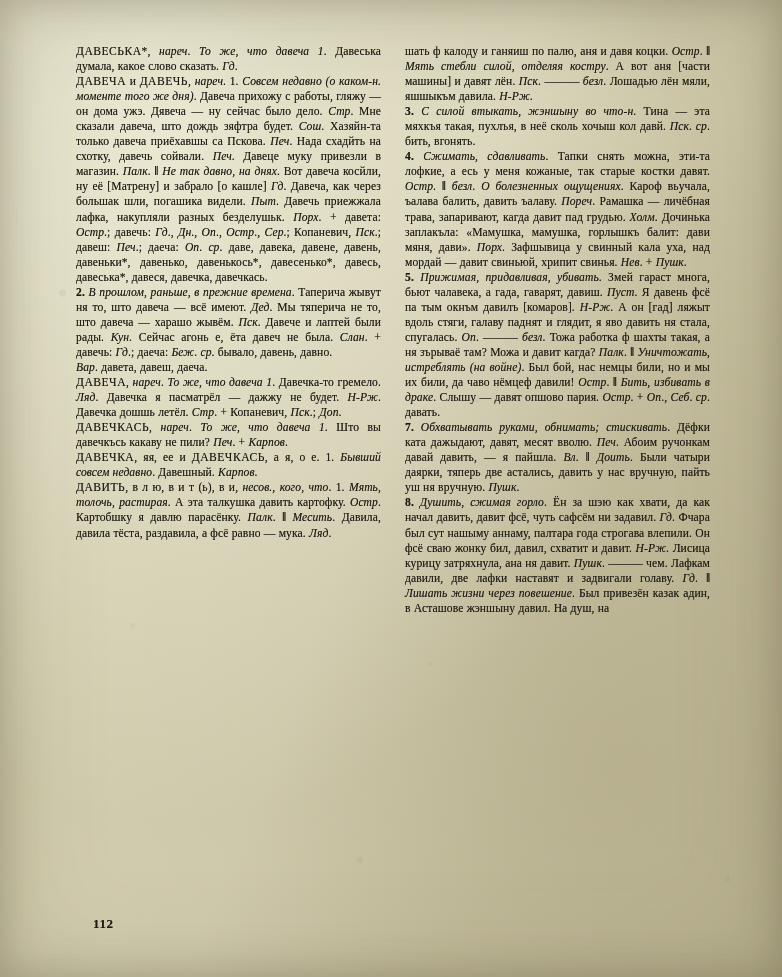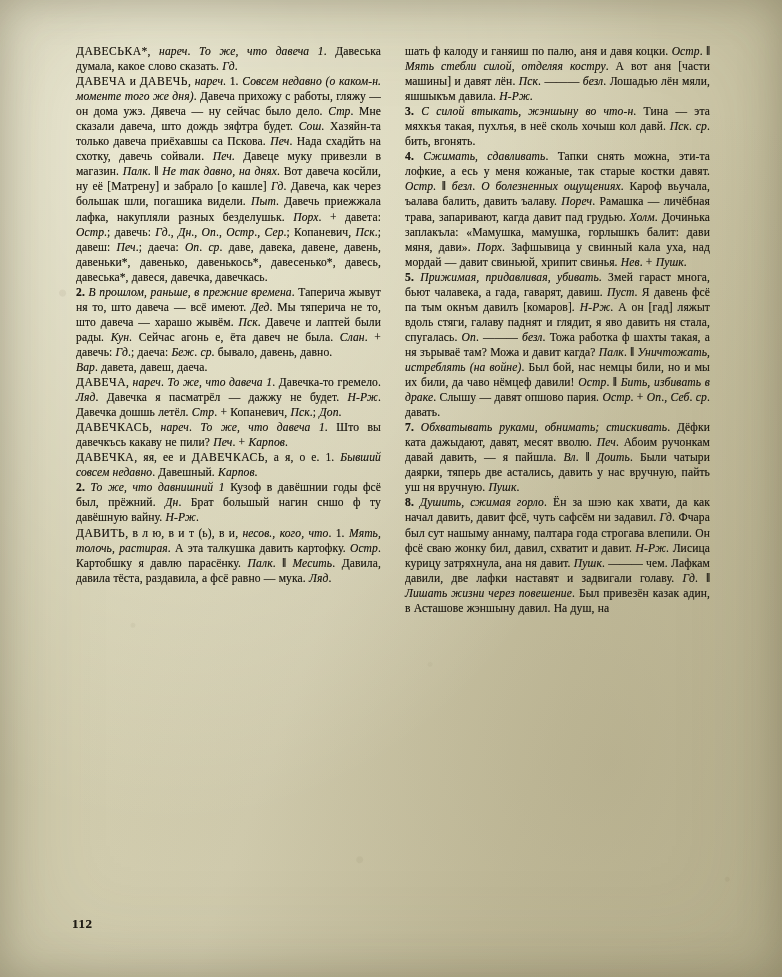--- a/index.html
+++ b/index.html
@@ -93,21 +93,21 @@
     letter-spacing: .5px;
   }
   .b { font-weight: bold; }
   .i { font-style: italic; }
   .dash { letter-spacing: 0; }
   .pilcrow { font-weight: bold; }
 
   
   #folio {
     position: absolute;
-    left: 72px;
+    left: 93px;
     top: 916px;
     font-size: 13px;
     font-weight: bold;
     color: #1d1a14;
     letter-spacing: .6px;
   }
 
   
   .col, #folio {
     text-shadow: 0 0 .45px rgba(35,30,18,.55);
@@ -131,21 +131,20 @@
       <p class="entry indent"><span class="i">Вар</span>. давета, давеш, даеча.</p>
 
 
       <p class="entry indent"><span class="hw">ДАВЕЧА</span>, <span class="i">нареч</span>. <span class="i">То же, что давеча 1</span>. Давечка-то гремело. <span class="i">Ляд</span>. Давечка я пасматрёл — дажжу не будет. <span class="i">Н-Рж</span>. Давечка дошшь летёл. <span class="i">Стр</span>. + Копаневич, <span class="i">Пск</span>.; <span class="i">Доп</span>.</p>
 
       <p class="entry indent"><span class="hw">ДАВЕЧКАСЬ</span>, <span class="i">нареч</span>. <span class="i">То же, что давеча 1</span>. Што вы давечкъсь какаву не пили? <span class="i">Печ</span>. + <span class="i">Карпов</span>.</p>
 
 
       <p class="entry indent"><span class="hw">ДАВЕЧКА</span>, яя, ее и <span class="hw">ДАВЕЧКАСЬ</span>, а я, о е. 1. <span class="i">Бывший совсем недавно</span>. Давешный. <span class="i">Карпов</span>.</p>
 
-      <p class="entry"><span class="b">2.</span> <span class="i">То же, что давнишний 1</span> Кузоф в давёшнии годы фсё был, прёжний. <span class="i">Дн</span>. Брат большый нагин сншо ф ту давёшную вайну. <span class="i">Н-Рж</span>.</p>
 
       <p class="entry indent"><span class="hw">ДАВИТЬ</span>, в л ю, в и т (ь), в и, <span class="i">несов., кого, что</span>. 1. <span class="i">Мять, толочь, растирая</span>. А эта талкушка давить картофку. <span class="i">Остр</span>. Картобшку я давлю парасёнку. <span class="i">Палк</span>. <span class="pilcrow">‖</span> <span class="i">Месить</span>. Давила, давила тёста, раздавила, а фсё равно — мука. <span class="i">Ляд</span>.</p>
 
 
     </div>
 
     <div class="col">
 
       <p class="entry">шать ф калоду и ганяиш по палю, аня и давя коцки. <span class="i">Остр</span>. <span class="pilcrow">‖</span> <span class="i">Мять стебли силой, отделяя костру</span>. А вот аня [части машины] и давят лён. <span class="i">Пск</span>. <span class="dash">———</span> <span class="i">безл</span>. Лошадью лён мяли, яшшыкъм давила. <span class="i">Н-Рж</span>.</p>
 

